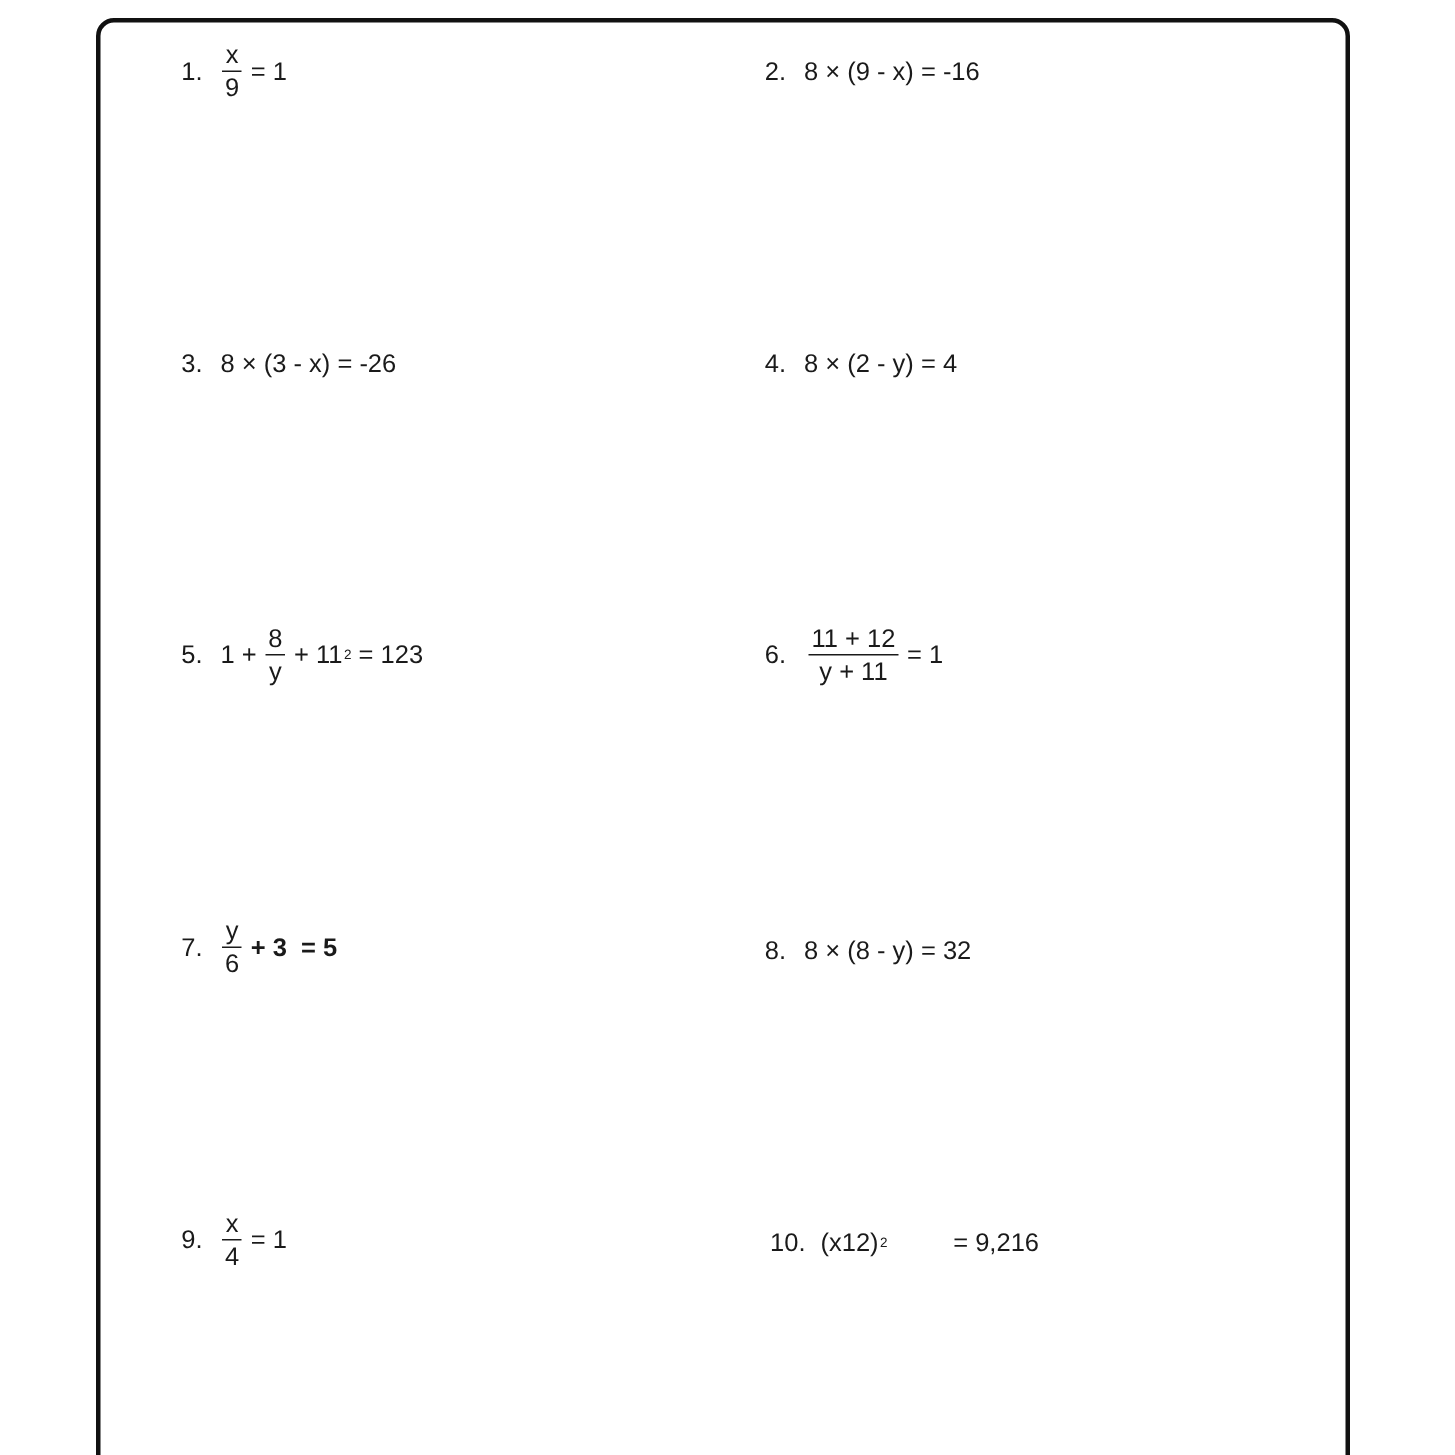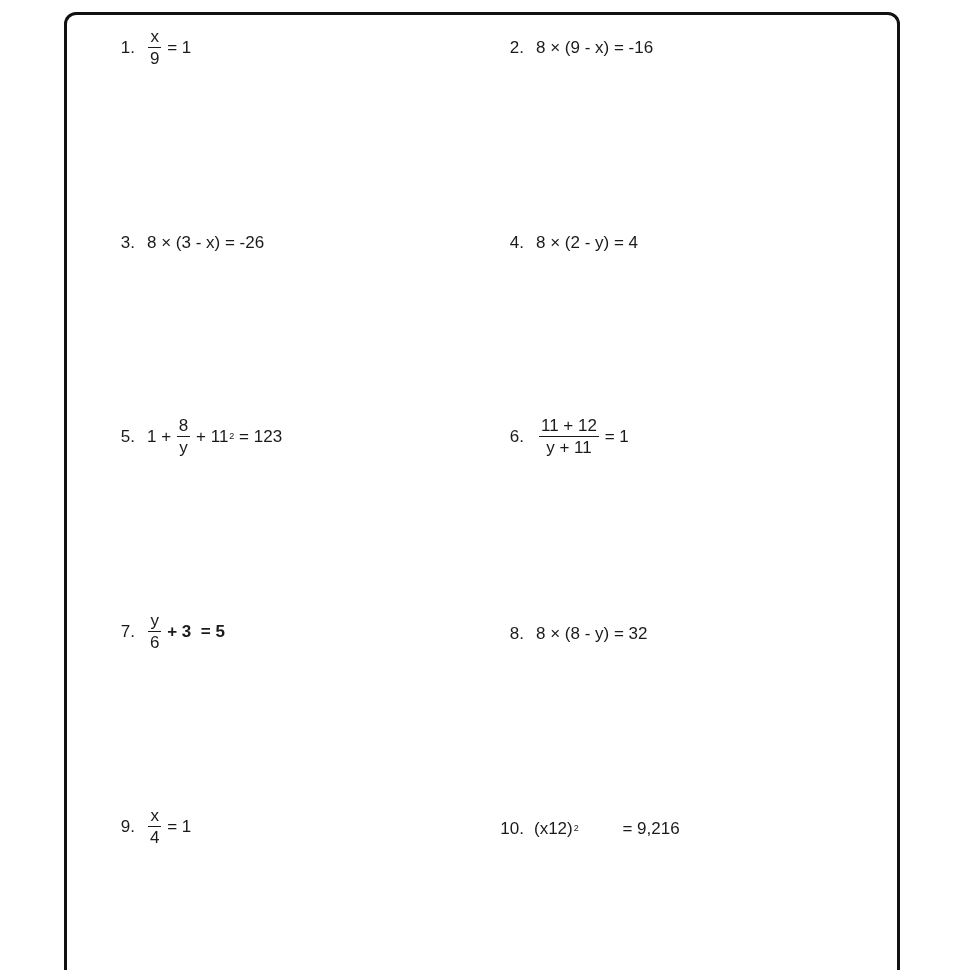--- a/index.html
+++ b/index.html
@@ -28,21 +28,21 @@
     font-size: 17px;
     line-height: 1;
     white-space: nowrap;
   }
   .num {
     display: inline-block;
     text-align: right;
     margin-right: 12px;
   }
   .num.w1 { width: 16px; }
-  .num.w2 { width: 26px; }
+  .num.w2 { width: 26px; margin-left: 13px; }
   .frac {
     display: inline-flex;
     flex-direction: column;
     align-items: center;
     vertical-align: middle;
     margin: 0 1px;
   }
   .frac .top {
     padding: 0 2px 2px 2px;
     border-bottom: 1.5px solid #1a1a1a;

